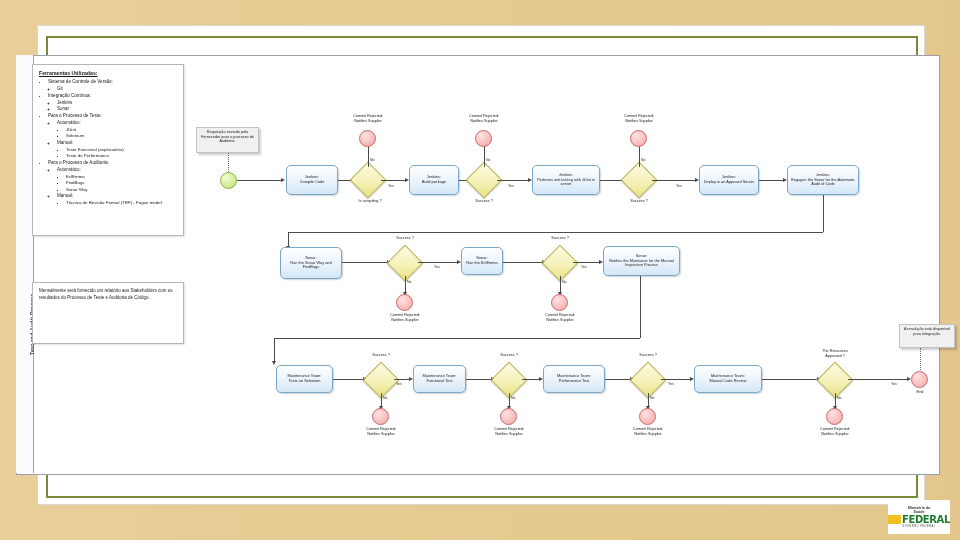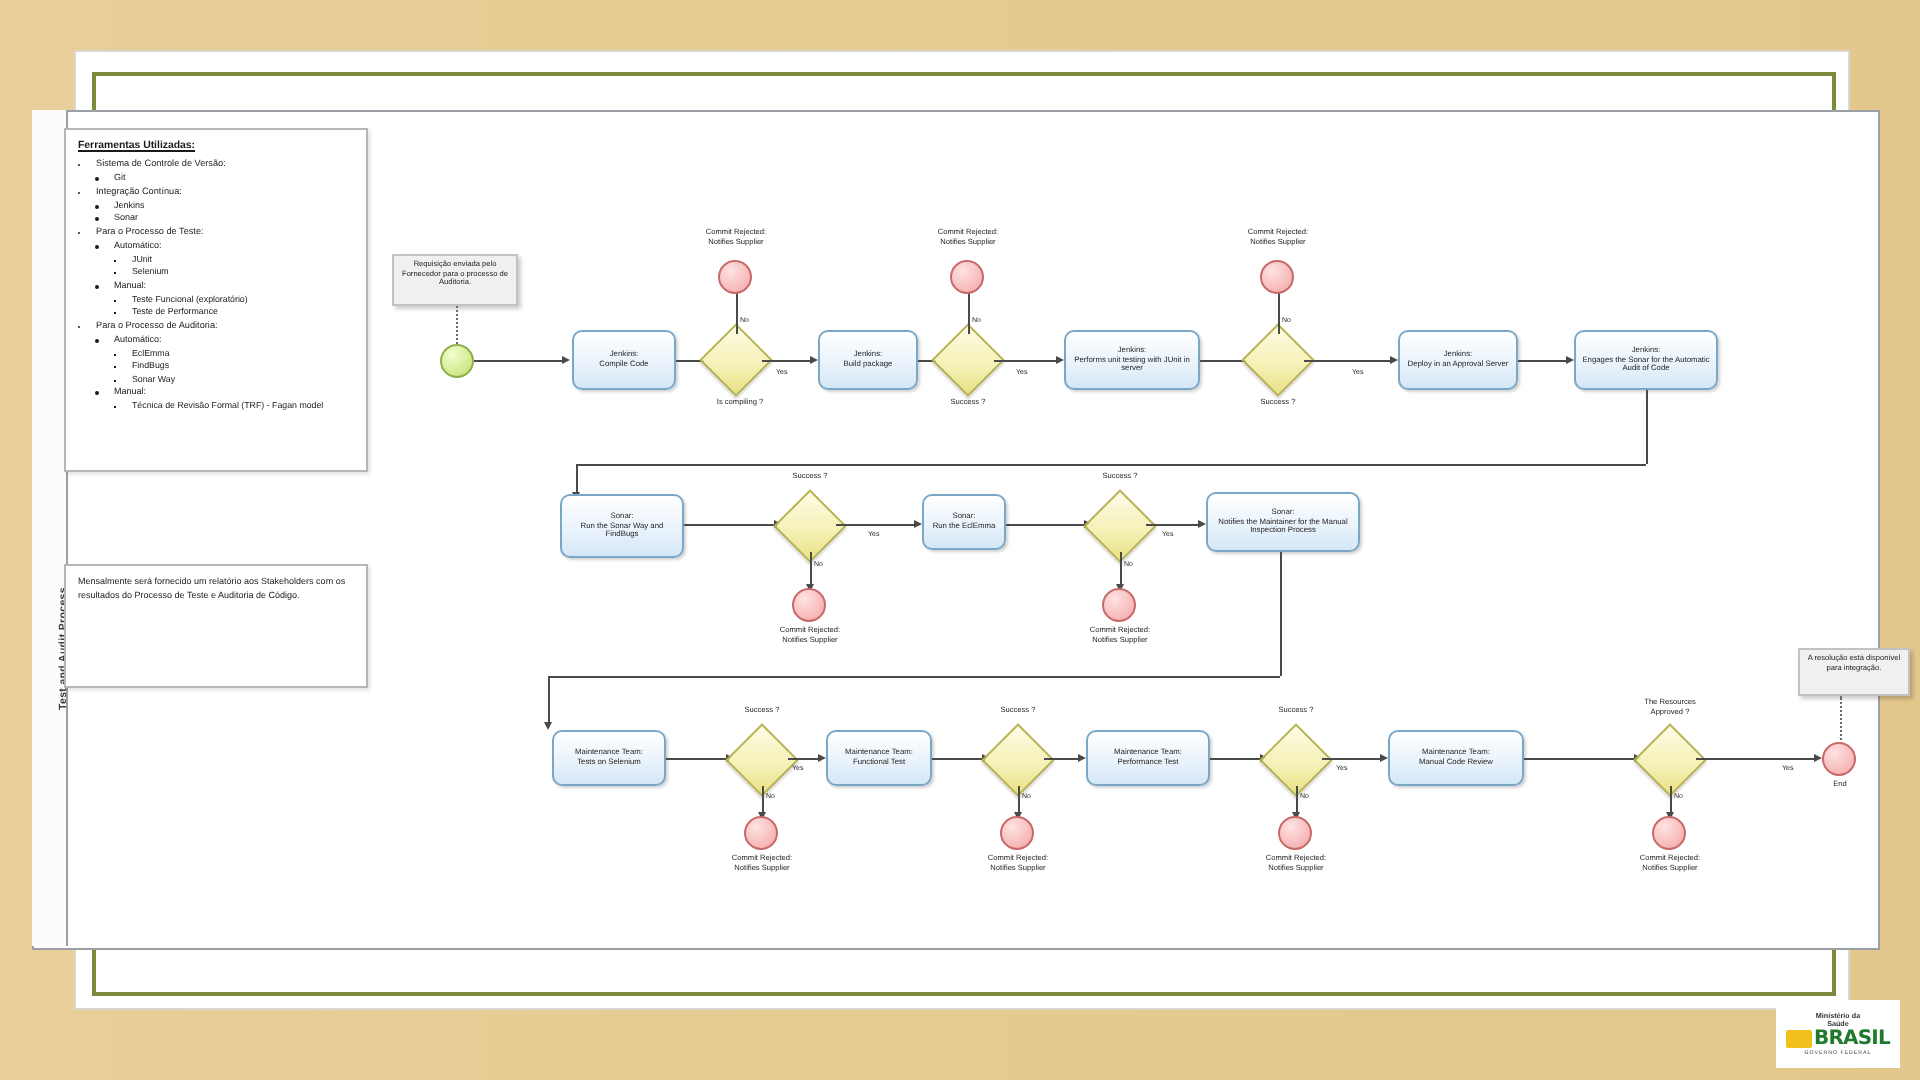--- a/index.html
+++ b/index.html
@@ -372,16 +372,16 @@
 <div class="node endev" style="left:911px;top:371px;"></div>
 <div class="lbl" style="left:898px;top:390px;width:44px;">End</div>
 
 <div class="annot" style="left:899px;top:324px;width:56px;height:24px;">A resolução está disponível para integração.</div>
 <div class="dotv" style="left:920px;top:348px;height:22px;"></div>
 
 <div id="footer-logo">
   <div id="logo-ministry">Ministério da<br>Saúde</div>
   <div style="display:flex;align-items:center;">
     <span id="logo-flag"></span>
-    <span id="logo-brasil">BRASIL</span>
+    <span id="logo-brasil">FEDERAL</span>
   </div>
   <div id="logo-gov">GOVERNO FEDERAL</div>
 </div>
 
 </body></html>

